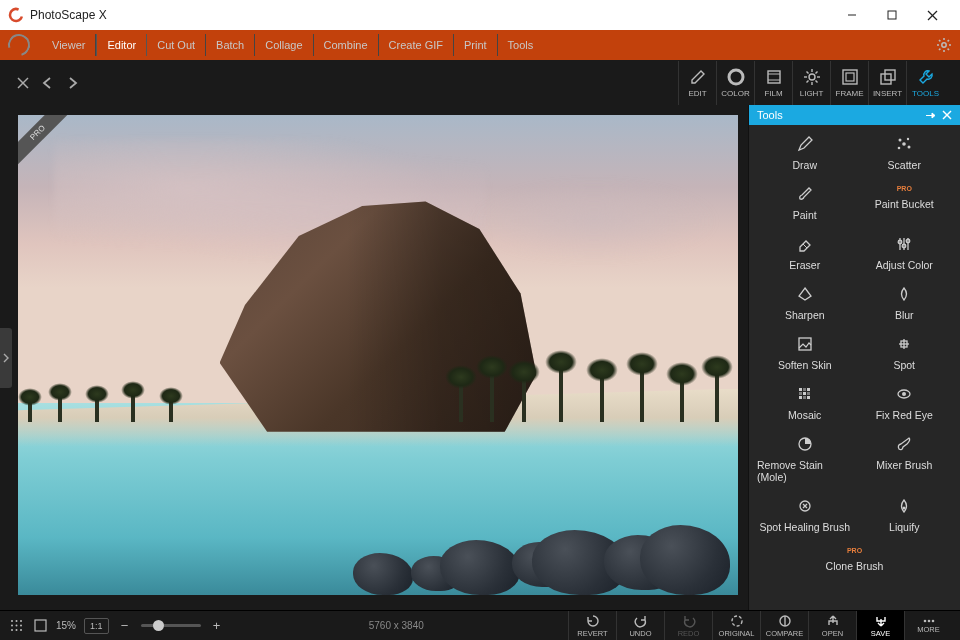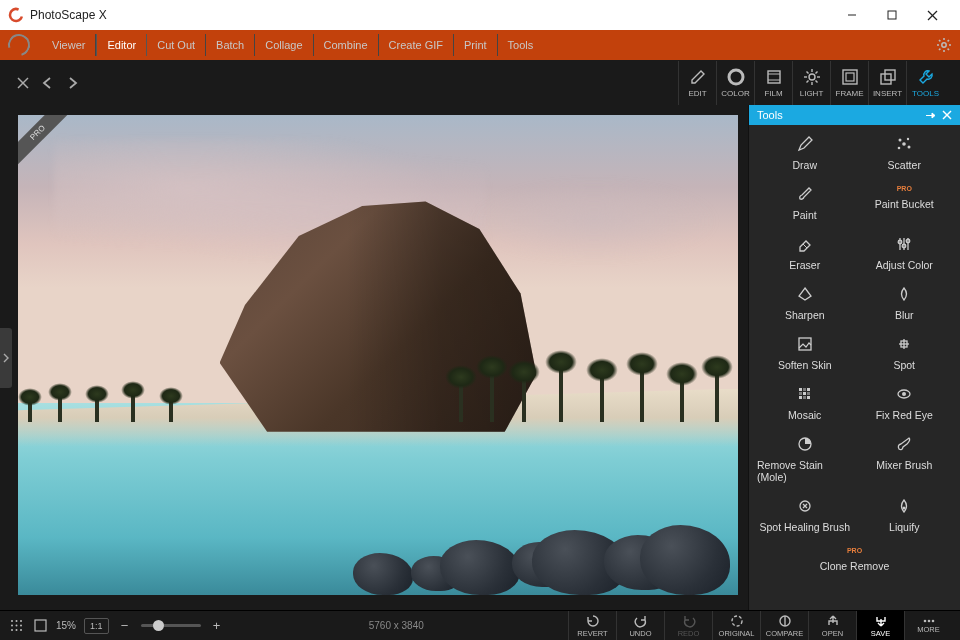--- a/index.html
+++ b/index.html
@@ -444,21 +444,21 @@
           <span class="ticon">
             <svg width="16" height="16" viewBox="0 0 16 16">
               <path d="M8 2 Q13 8 8 14 Q3 8 8 2 Z" fill="none" stroke="currentColor" stroke-width="1.3"></path>
               <circle cx="8" cy="10" r="1.5" fill="currentColor"></circle>
             </svg>
           </span>
           <span>Liquify</span>
         </div>
         <div class="tool full">
           <span class="tbadge">PRO</span>
-          <span>Clone Remove</span>
+          <span>Clone Brush</span>
         </div>
       </div>
   </div>
 </div>
 
 <div class="statusbar">
   <div class="sb-left">
     <span class="sb-icon">
       <svg width="13" height="13">
           <g fill="#bbb">

